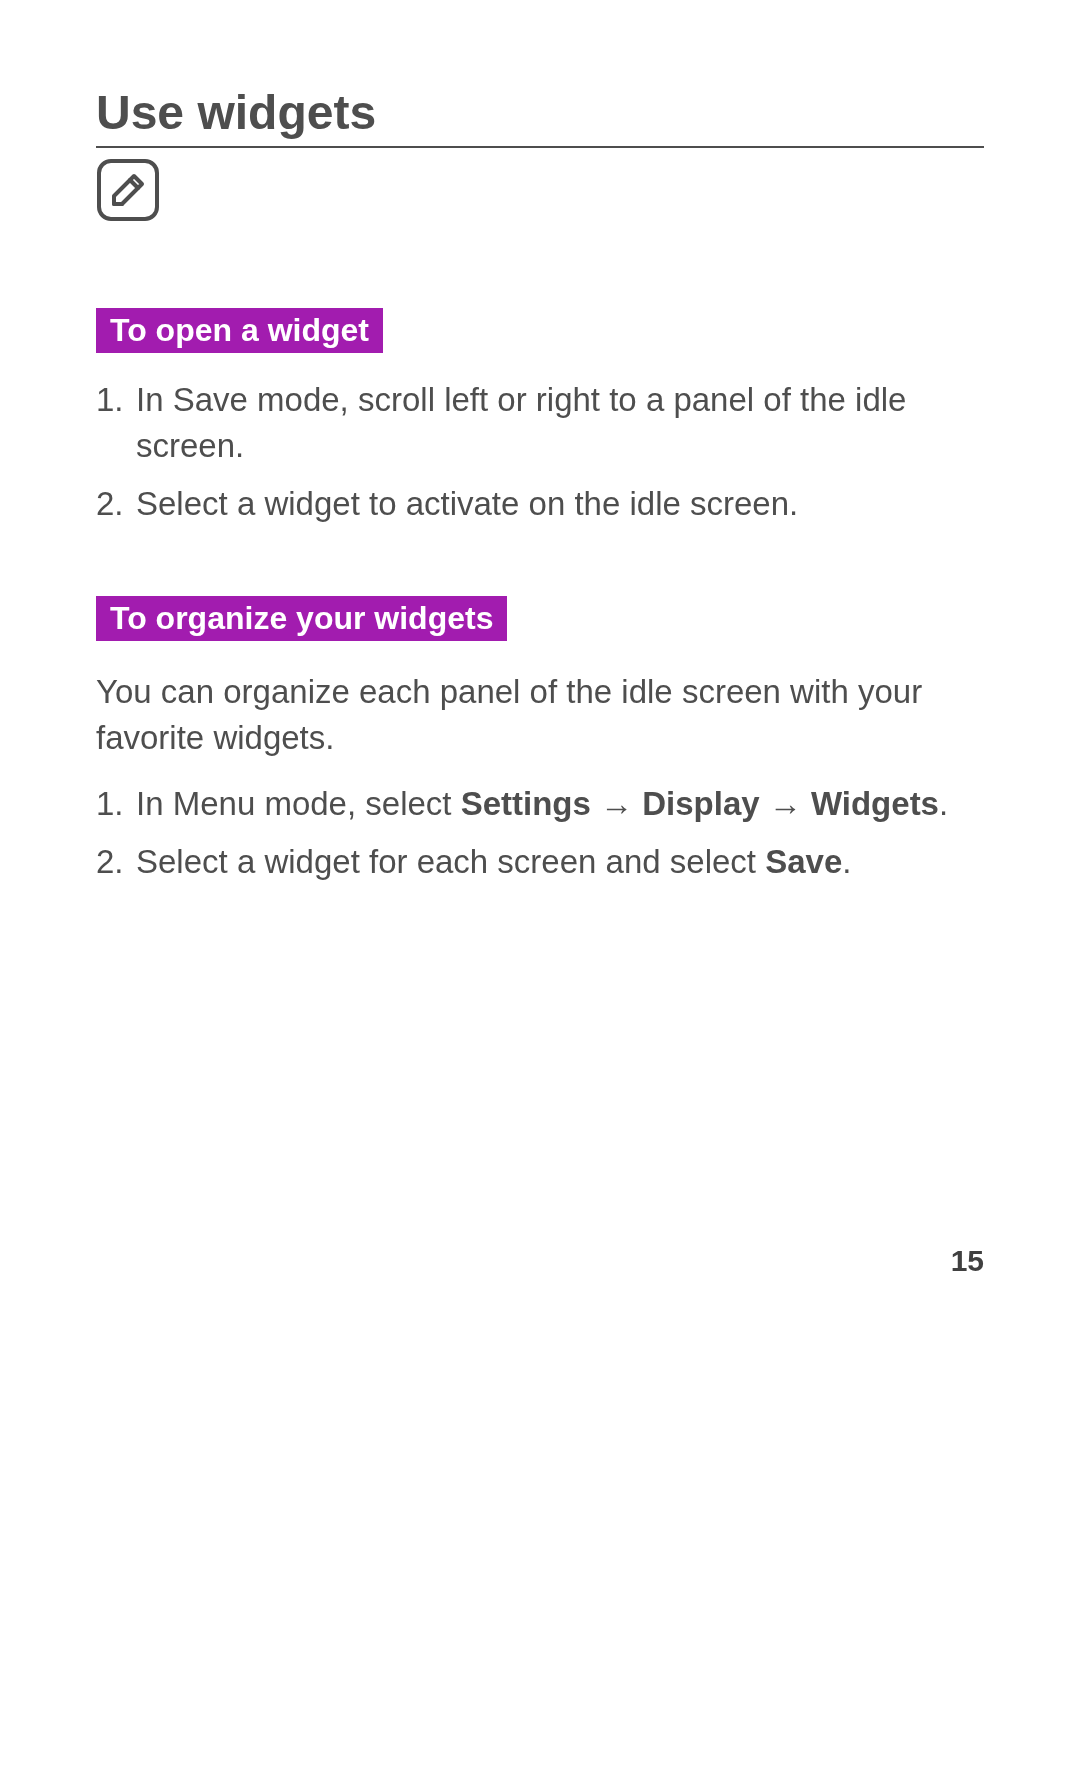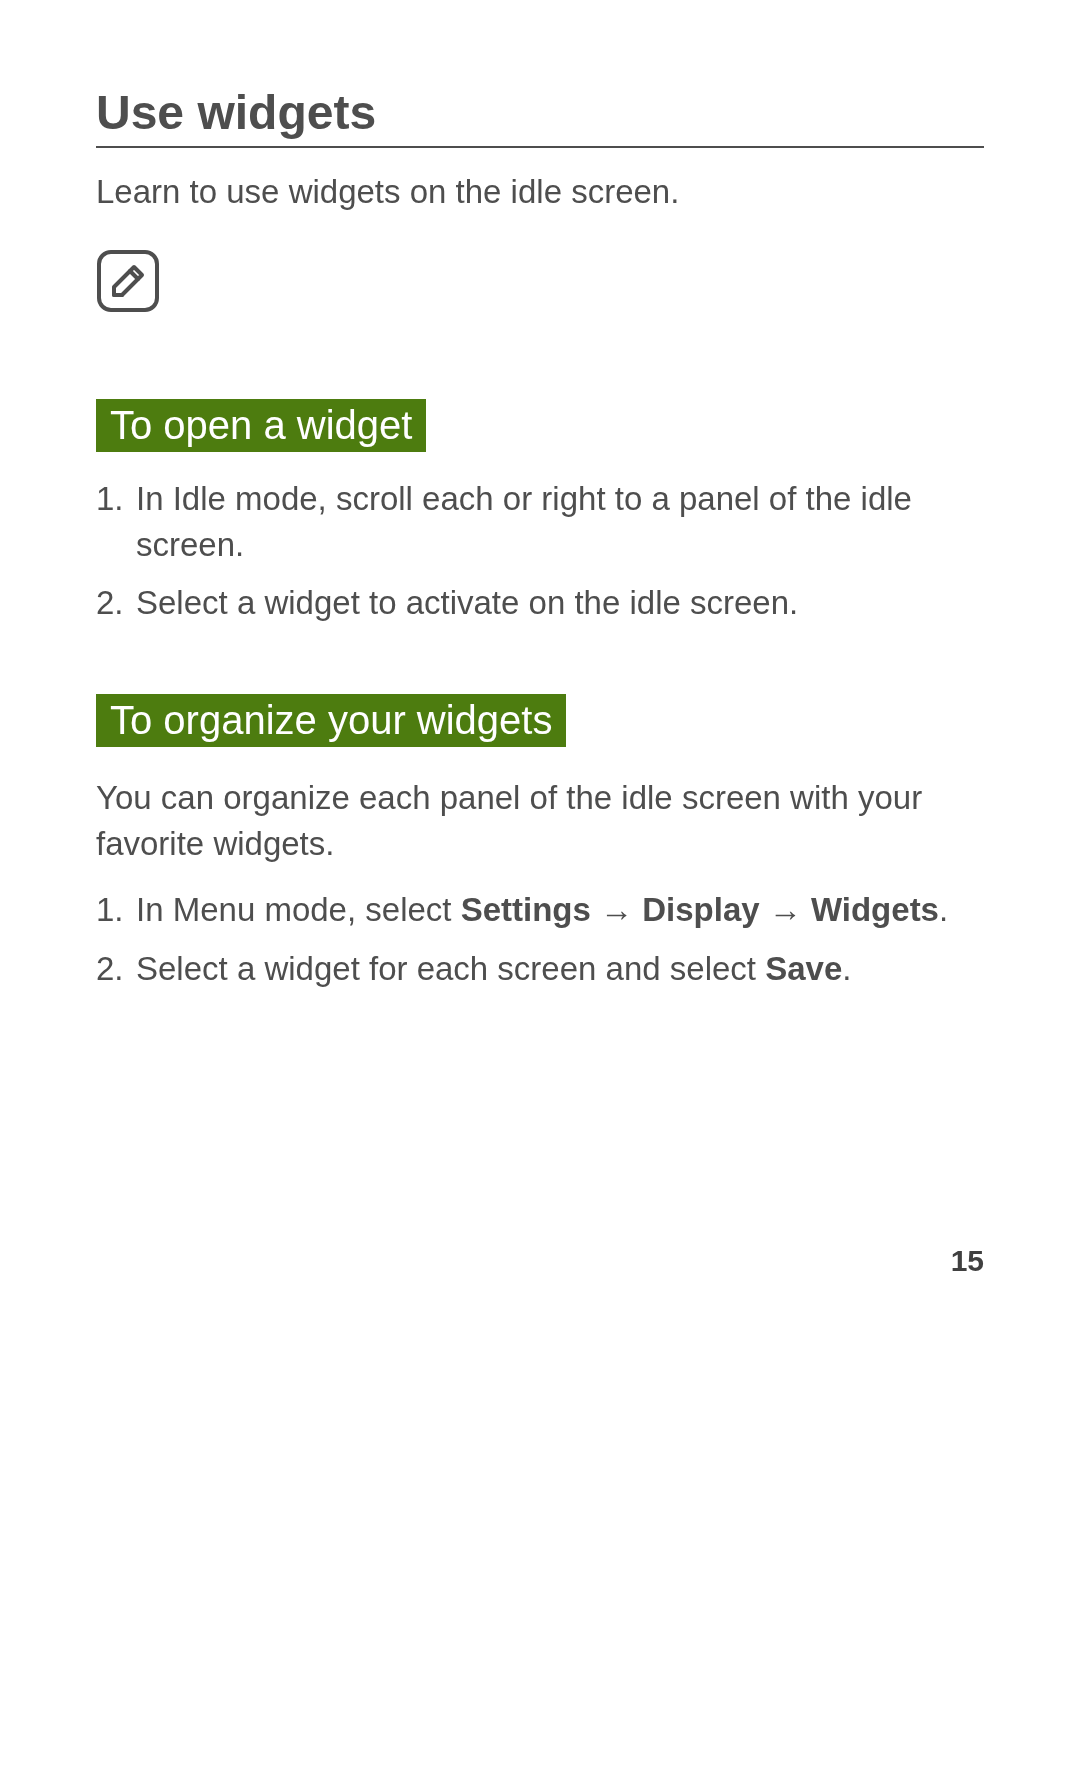--- a/index.html
+++ b/index.html
@@ -65,24 +65,24 @@
     content: "•";
     position: absolute;
     left: 2px;
     top: 0;
     color: #4e4e4e;
     font-size: 32px;
     line-height: 1.35;
   }
   .sub-head {
     display: inline-block;
-    background: #4d7c0f;
+    background: #a21caf;
     color: #ffffff;
-    font-size: 40px;
-    font-weight: 400;
+    font-size: 32px;
+    font-weight: 700;
     padding: 4px 14px 4px 14px;
     margin: 26px 0 12px 0;
   }
   .ol {
     list-style: none;
     padding: 0;
     margin: 12px 0 42px 0;
     counter-reset: step;
     font-size: 33px;
     line-height: 1.4;
@@ -114,37 +114,36 @@
     color: #404040;
   }
 </style>
 </head>
 <body>
 
 <div class="page">
 
   <h1 class="h1">Use widgets</h1>
 
-  <p class="intro">Learn to use widgets on the idle screen.</p>
 
   <div class="note-block">
     <div class="note-icon-wrap">
       <svg viewBox="0 0 64 64">
         <rect x="3" y="3" width="58" height="58" rx="12" ry="12" fill="none" stroke="#4e4e4e" stroke-width="4"></rect>
         <path d="M18 46 L18 38 L38 18 L46 26 L26 46 Z" fill="none" stroke="#4e4e4e" stroke-width="4" stroke-linejoin="round" stroke-linecap="round"></path>
         <line x1="18" y1="46" x2="26" y2="46" stroke="#4e4e4e" stroke-width="4" stroke-linecap="round"></line>
         <line x1="34" y1="22" x2="42" y2="30" stroke="#4e4e4e" stroke-width="4" stroke-linecap="round"></line>
       </svg>
     </div>
   </div>
 
   <div class="sub-head">To open a widget</div>
 
   <ol class="ol">
-    <li>In Idle mode, scroll each or right to a panel of the idle screen.</li>
+    <li>In Save mode, scroll left or right to a panel of the idle screen.</li>
     <li>Select a widget to activate on the idle screen.</li>
   </ol>
 
   <div class="sub-head">To organize your widgets</div>
 
   <p class="para">You can organize each panel of the idle screen with your favorite widgets.</p>
 
   <ol class="ol">
     <li>
       <span>In Menu mode, select </span><span class="bold">Settings</span><span> → </span><span class="bold">Display</span><span> → </span><span class="bold">Widgets</span><span>.</span>

